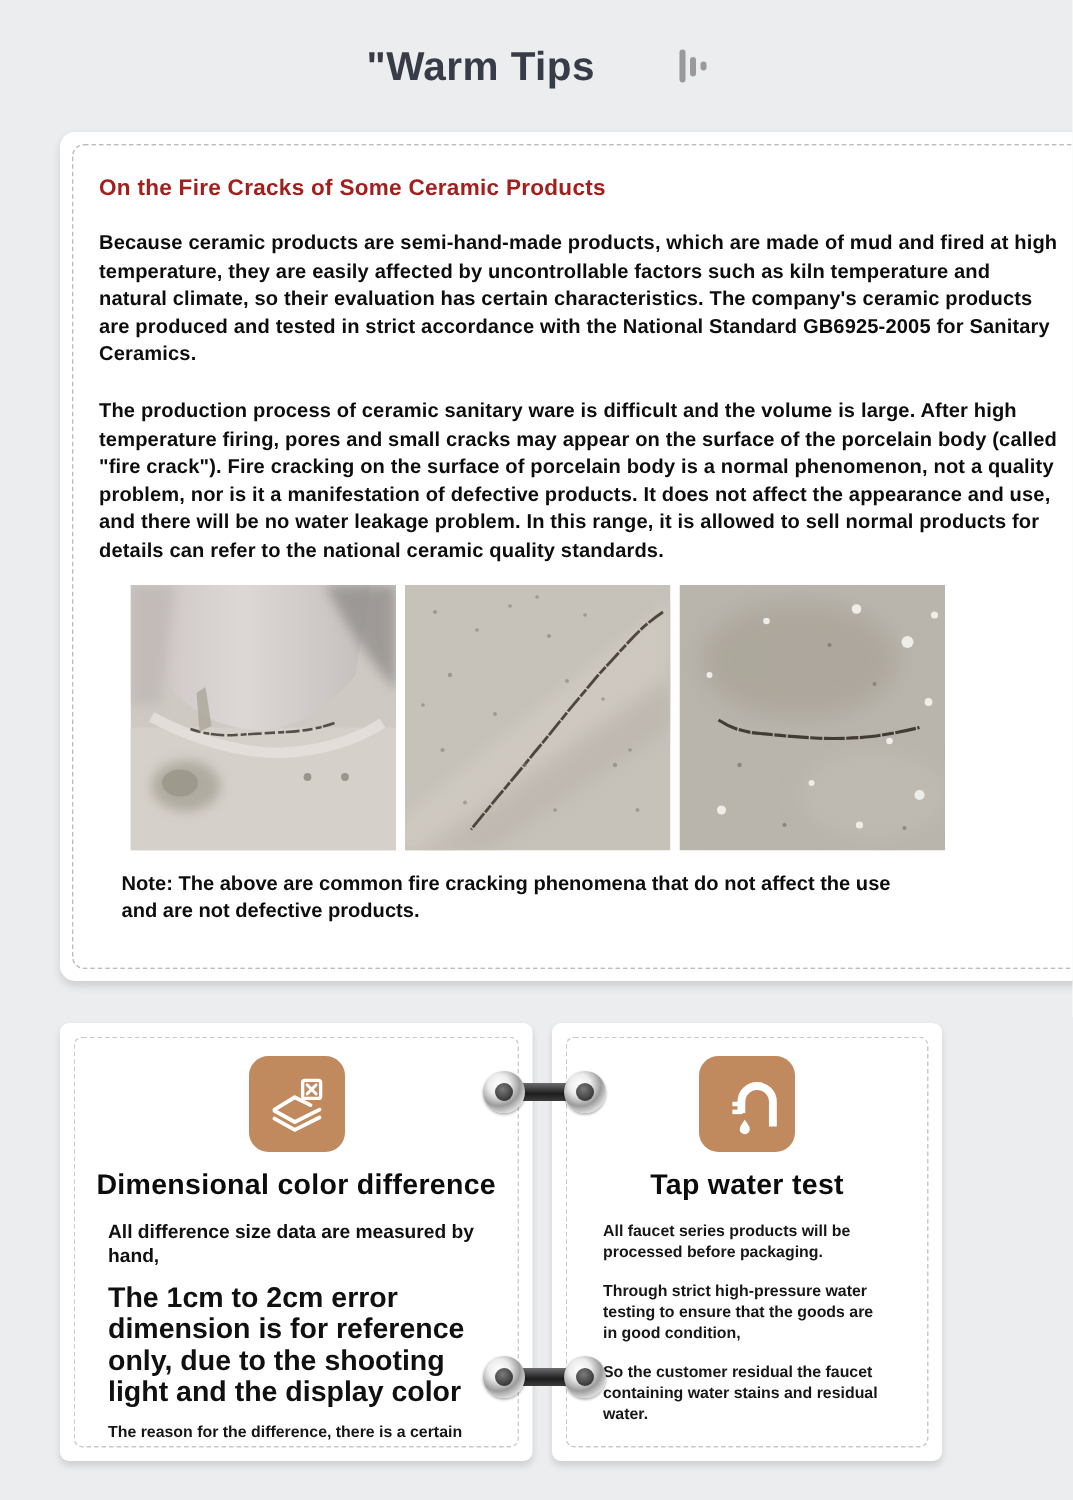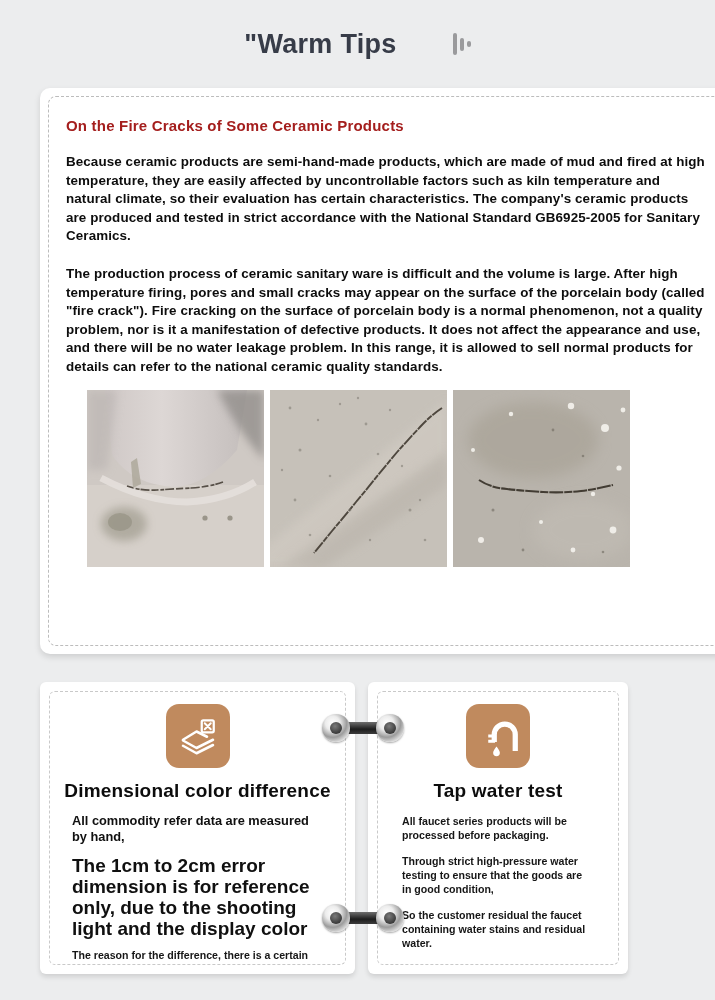--- a/index.html
+++ b/index.html
@@ -191,39 +191,40 @@
         <g fill="#6e695f" opacity=".6">
           <circle cx="40" cy="120" r="1.5"></circle>
             <circle cx="100" cy="40" r="1.4"></circle>
             <circle cx="130" cy="66" r="1.3"></circle>
           <circle cx="70" cy="160" r="1.4"></circle>
             <circle cx="150" cy="162" r="1.3"></circle>
         </g>
       </svg>
     </div>
 
+    <p class="notice-note">Note: The above are common fire cracking phenomena that do not affect the use and are not defective products.</p>
   </div>
 </div>
 
 <div class="info-card left">
   <div class="info-card-inner">
     <div class="tan-icon">
       <svg width="48" height="48" viewBox="0 0 64 64">
         <g fill="none" stroke="#ffffff" stroke-width="3.4" stroke-linejoin="round" stroke-linecap="round">
           <path d="M12 37 L30 26 L44 33"></path>
           <path d="M12 38 L30 48 L52 37"></path>
           <path d="M12 45 L30 55 L52 44"></path>
         </g>
         <rect x="37" y="11" width="16" height="16" rx="2" fill="none" stroke="#ffffff" stroke-width="3"></rect>
         <path d="M41 15 L49 23 M49 15 L41 23" stroke="#ffffff" stroke-width="2.6" stroke-linecap="round"></path>
       </svg>
     </div>
     <h3 class="info-title">Dimensional color difference</h3>
     <div class="info-lines">
-      <p class="t-md">All commodity refer data are measured by hand,</p>
+      <p class="t-md">All difference size data are measured by hand,</p>
       <p class="t-lg">The 1cm to 2cm error dimension is for reference only, due to the shooting light and the display color</p>
       <p class="t-sm">The reason for the difference, there is a certain color difference, and does not belong</p>
 
     </div>
   </div>
 </div>
 
 <div class="info-card right">
   <div class="info-card-inner">
     <div class="tan-icon">

